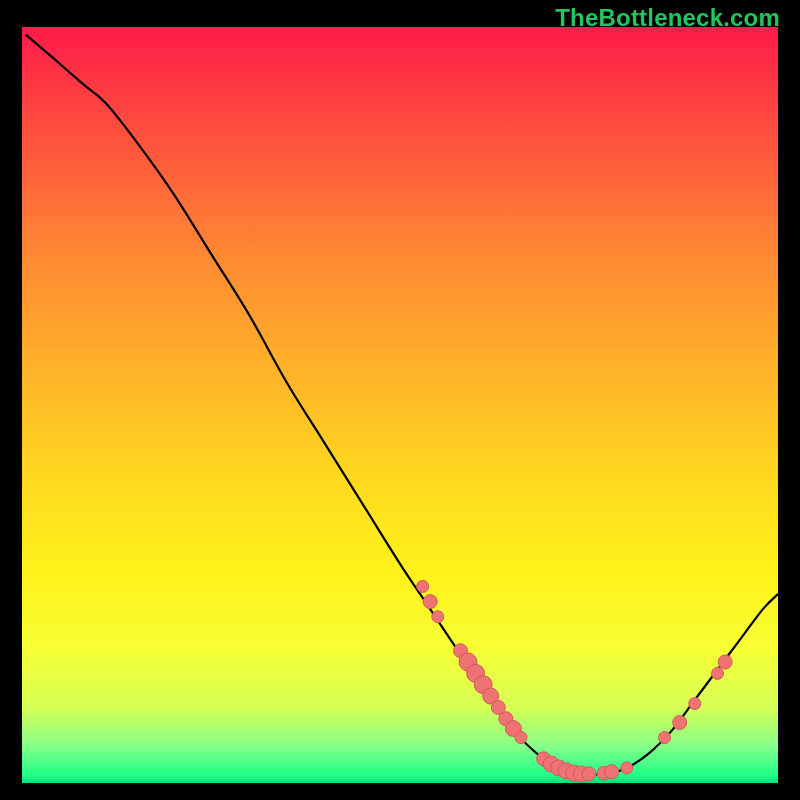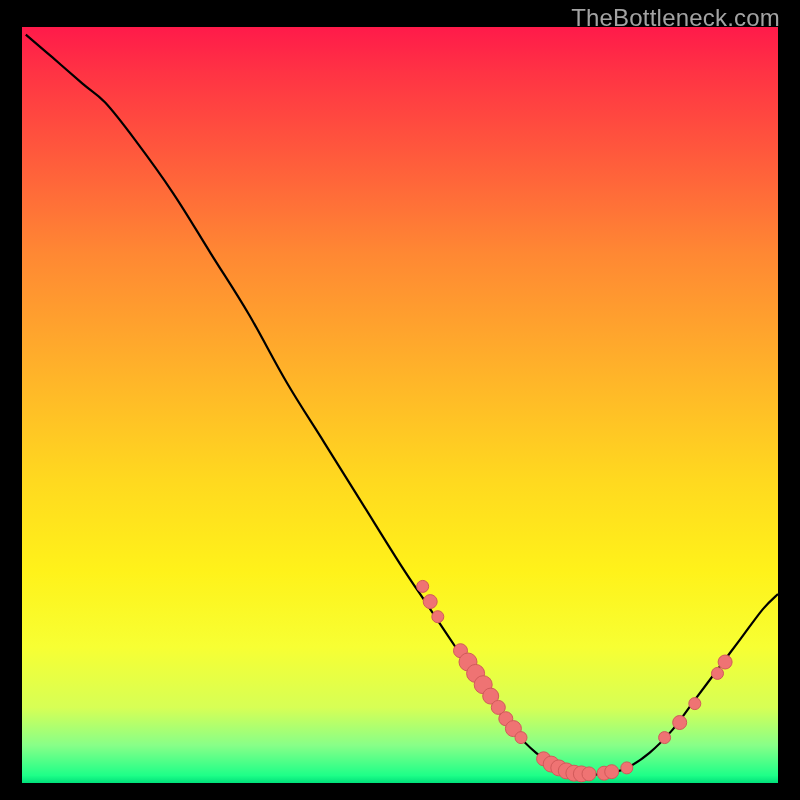--- a/index.html
+++ b/index.html
@@ -29,23 +29,23 @@
       #d7ff55 90%,
       #88ff88 95%,
       #1eff88 99%,
       #00e07a 100%
     );
   }
   .watermark {
     position: absolute;
     top: 4px;
     right: 20px;
-    color: #a3a3a3;
+    color: #22c55e;
     font-size: 24px;
-    font-weight: 400;
+    font-weight: 700;
     letter-spacing: 0.2px;
   }
   svg.curve {
     position: absolute;
     left: 0;
     top: 0;
     width: 756px;
     height: 756px;
     overflow: visible;
   }

